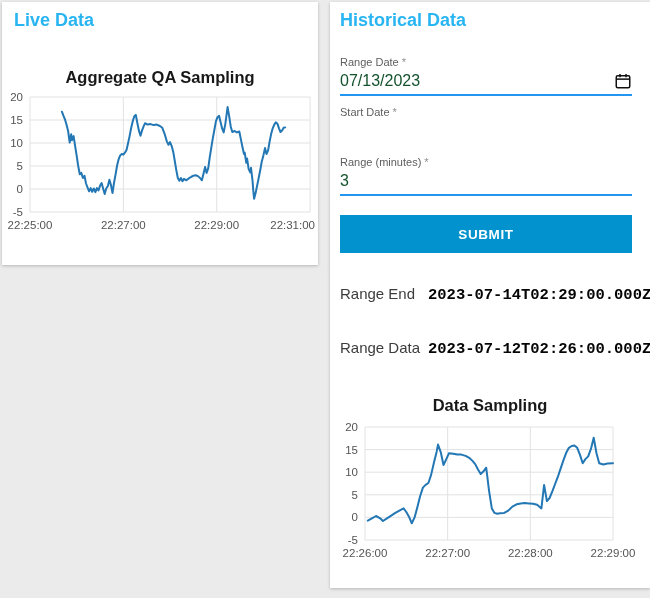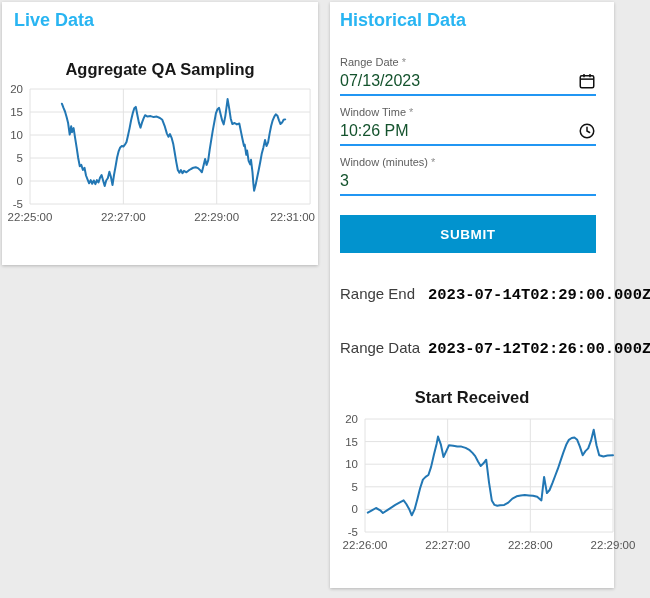--- a/index.html
+++ b/index.html
@@ -3,29 +3,29 @@
 <meta charset="utf-8">
 <style>
   html,body{margin:0;padding:0}
   body{
     width:650px;height:598px;position:relative;overflow:hidden;
     background:var(--page-bg,#ebebeb);
     font-family:"Liberation Sans",sans-serif;
   }
   .card{position:absolute;background:var(--card-bg,#fff);box-shadow:0 1px 3px rgba(0,0,0,.22);}
   .card-left{left:2px;top:2px;width:316px;height:263px;}
-  .card-right{left:330px;top:2px;width:284px;height:586px;}
+  .card-right{left:330px;top:2px;width:320px;height:586px;}
   .panel-title{position:absolute;top:8px;margin:0;font-size:18px;font-weight:700;color:var(--heading,#29b5f2);}
   .card-left .panel-title{left:12px}
   .card-right .panel-title{left:10px}
 
   .chart-block{position:absolute;left:0;width:100%;text-align:center;}
   .card-left .chart-block{top:58px}
   .card-right .chart-block{top:386px}
-  .chart-title{font-size:16.5px;font-weight:700;color:#181818;margin:0 0 4px 0;}
+  .chart-title{font-size:16.5px;font-weight:700;color:#181818;margin:8px 0 4px 0;}
   .chart-svg{display:block;line-height:0;}
   svg text.tick{font-size:11.5px;fill:var(--tick,#545454);font-family:"Liberation Sans",sans-serif;}
 
   .field{position:absolute;left:10px;right:18px;}
   .f1{top:53px}.f2{top:103px}.f3{top:153px}
   .field label{display:block;font-size:11px;color:#5e5e5e;line-height:14px;}
   .req{color:#8f8f8f;margin-left:3px;}
   .input-row{display:flex;align-items:center;border-bottom:2px solid var(--underline,#2196f3);padding:3px 0 4px 0;}
   .input-row input{flex:1;min-width:0;border:0;outline:0;padding:0;background:transparent;
     font-family:"Liberation Sans",sans-serif;font-size:16px;color:#14532d;}
@@ -86,51 +86,44 @@
         <svg class="field-icon" viewBox="0 0 24 24">
           <rect x="3" y="5" width="18" height="16" rx="2" fill="none" stroke="#111" stroke-width="2"></rect>
           <line x1="8" y1="2.5" x2="8" y2="7" stroke="#111" stroke-width="2"></line>
           <line x1="16" y1="2.5" x2="16" y2="7" stroke="#111" stroke-width="2"></line>
           <line x1="3" y1="9.5" x2="21" y2="9.5" stroke="#111" stroke-width="2"></line>
         </svg>
       </div>
     </div>
 
     <div class="field f2">
-      <label><span>Window Time</span><span class="req">*</span></label>
-      <div class="input-row">
-        <input type="text" value="10:26 PM" style="">
-        <svg class="field-icon" viewBox="0 0 24 24">
-          <circle cx="12" cy="12" r="9" fill="none" stroke="#111" stroke-width="2"></circle>
-          <path d="M12 7v5l3.5 2" fill="none" stroke="#111" stroke-width="2" stroke-linecap="round"></path>
-        </svg>
-      </div>
+      <label><span>Start Date</span><span class="req">*</span></label>
     </div>
 
     <div class="field f3">
-      <label><span>Window (minutes)</span><span class="req">*</span></label>
+      <label><span>Range (minutes)</span><span class="req">*</span></label>
       <div class="input-row">
         <input type="text" value="3" style="">
       </div>
     </div>
 
     <button class="submit-btn">SUBMIT</button>
 
     <div class="range-row range-end">
       <span class="range-label">Range End</span>
       <span class="range-value">2023-07-14T02:29:00.000Z</span>
     </div>
 
     <div class="range-row range-start">
       <span class="range-label">Range Data</span>
       <span class="range-value">2023-07-12T02:26:00.000Z</span>
     </div>
 
     <div class="chart-block">
-      <div class="chart-title">Start Received</div>
+      <div class="chart-title">Data Sampling</div>
       <div class="chart-svg"><svg width="320" height="148">
             <line x1="35" x2="283.004" y1="8" y2="8" stroke="#e2e2e2" stroke-width="1"></line>
             <text x="28" y="12" text-anchor="end" class="tick">20</text>
             <line x1="35" x2="283.004" y1="30.599999999999998" y2="30.599999999999998" stroke="#e2e2e2" stroke-width="1"></line>
             <text x="28" y="34.599999999999994" text-anchor="end" class="tick">15</text>
             <line x1="35" x2="283.004" y1="53.199999999999996" y2="53.199999999999996" stroke="#e2e2e2" stroke-width="1"></line>
             <text x="28" y="57.199999999999996" text-anchor="end" class="tick">10</text>
             <line x1="35" x2="283.004" y1="75.8" y2="75.8" stroke="#e2e2e2" stroke-width="1"></line>
             <text x="28" y="79.8" text-anchor="end" class="tick">5</text>
             <line x1="35" x2="283.004" y1="98.39999999999999" y2="98.39999999999999" stroke="#e2e2e2" stroke-width="1"></line>

